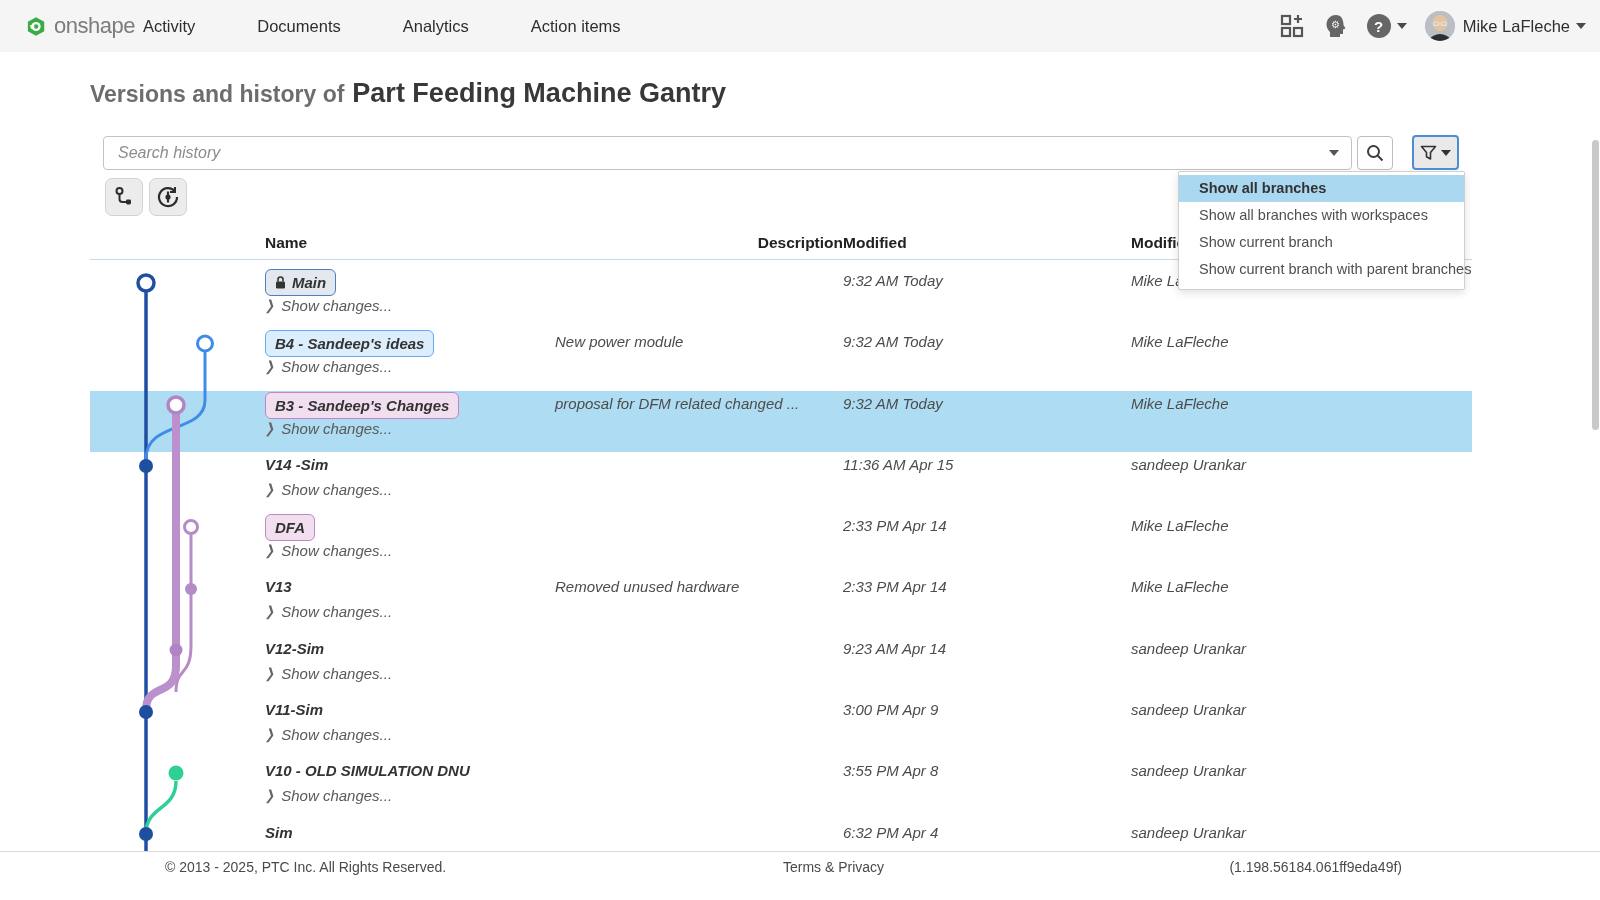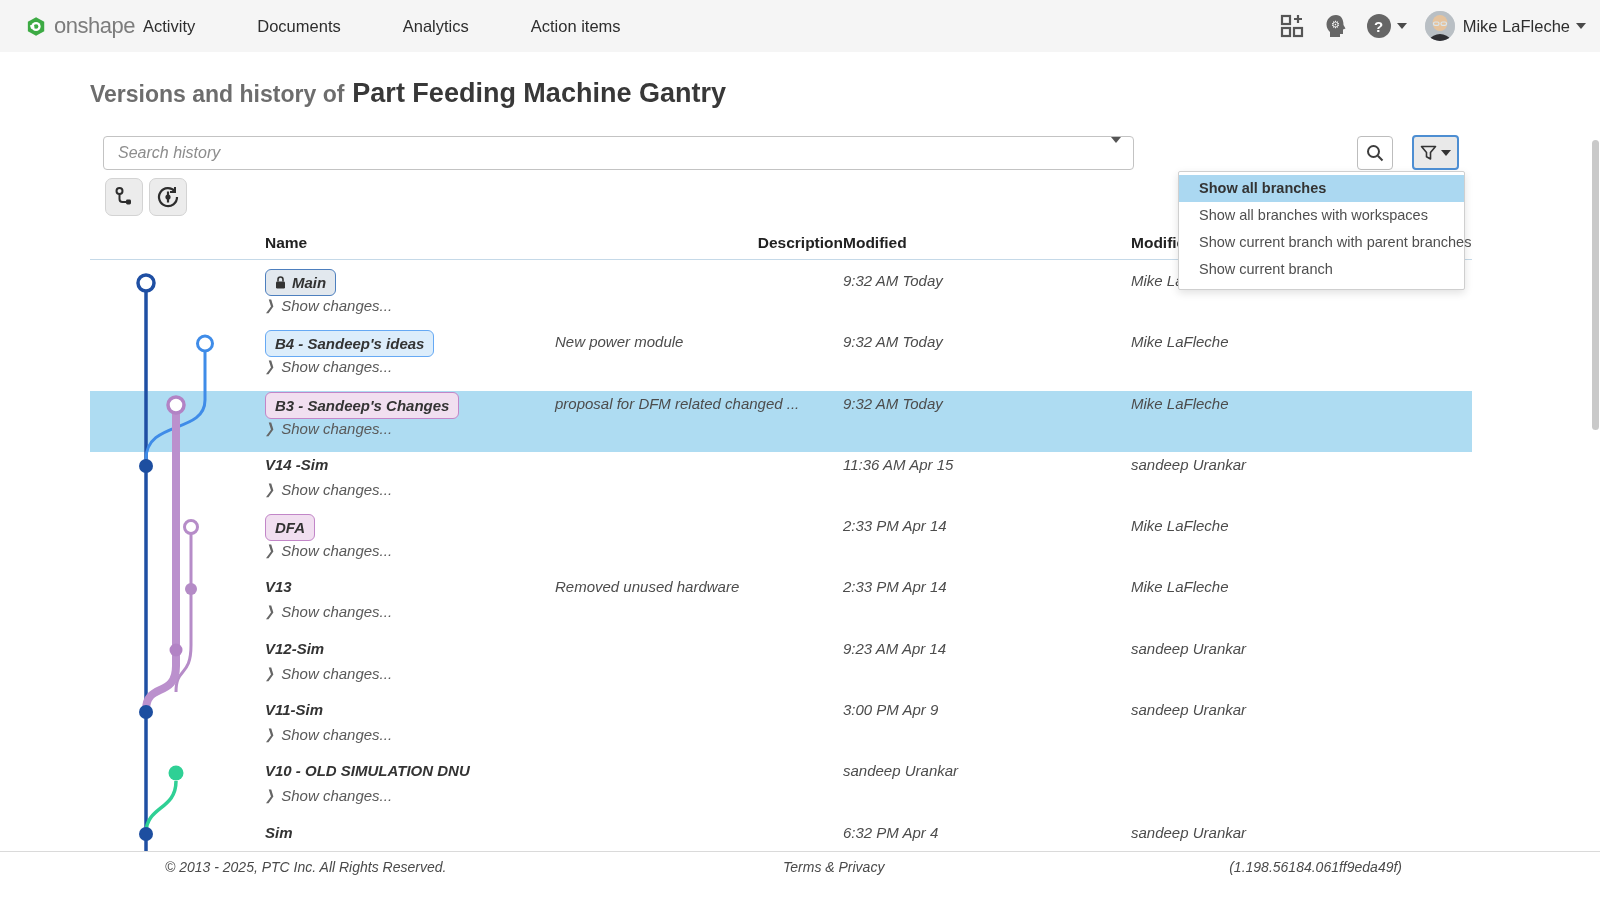--- a/index.html
+++ b/index.html
@@ -25,22 +25,22 @@
   .avatar { width:30px; height:30px; border-radius:50%; overflow:hidden; background:#cfd4d8; }
   .user-name { font-size:16.5px; color:#2e2e2e; margin-left:8px; }
   .user-wrap { display:flex; align-items:center; cursor:pointer; }
 
   
   .page-title { position:absolute; left:90px; top:78px; z-index:2; white-space:nowrap; }
   .title-prefix { font-size:23px; font-weight:bold; color:#6d6d6d; }
   .title-doc { font-size:27px; font-weight:bold; color:#383838; margin-left:8px; }
 
   
-  .search-box { position:absolute; left:103px; top:136px; width:1031px; height:34px;
-    border:1px solid #c3c3c3; border-radius:4px; background:#fff; display:flex; }
+  .search-box { position:absolute; left:103px; top:136px; width:1249px; height:34px;
+    border:1px solid #c3c3c3; border-radius:4px; background:#fff; display:flex; align-items:center; }
   .search-input { flex:1; border:none; outline:none; background:transparent;
     font-family:"Liberation Sans", sans-serif; font-size:16px; font-style:italic; color:#555;
     padding:0 14px; }
   .search-input::placeholder { color:#8d8d8d; font-style:italic; }
   .search-dd-caret { margin-right:12px; border-top-color:#555; cursor:pointer; }
   .search-btn { position:absolute; left:1357px; top:136px; width:36px; height:34px;
     border:1px solid #bdbdbd; border-radius:4px; background:#fff; cursor:pointer;
     display:flex; align-items:center; justify-content:center; }
   .filter-btn { position:absolute; left:1412px; top:135px; width:47px; height:35px;
     border:2px solid #4d8ed2; border-radius:4px; background:#e9e9e9; cursor:pointer;
@@ -94,21 +94,21 @@
   .show-changes { position:absolute; top:45px; left:0; font-size:15px; color:#595959;
     cursor:pointer; white-space:nowrap; display:flex; align-items:center; }
   .chev { font-size:11px; color:#666; margin-right:7px; transform:scaleY(1.25); }
   .cell-text { position:absolute; top:20px; left:0; font-size:15px; color:#4c4c4c; white-space:nowrap; }
 
   
   .graph { position:absolute; left:100px; top:260px; z-index:3; }
 
   
   .footer { position:absolute; left:0; top:851px; width:1600px; height:49px; background:#fff;
-    border-top:1px solid #dadada; z-index:5; font-size:14px; color:#4a4a4a;font-style:italic; }
+    border-top:1px solid #dadada; z-index:5; font-size:14px; color:#4a4a4a; }
   .foot-left { position:absolute; left:165px; top:7px; }
   .foot-center { position:absolute; left:783px; top:7px; cursor:pointer;text-align:center; }
   .foot-right { position:absolute; right:198px; top:7px; }
 
   
   .scroll-thumb { position:absolute; right:1px; top:140px; width:7px; height:290px;
     background:#c9c9c9; border-radius:4px; z-index:7; }
 </style>
 </head>
 <body>
@@ -392,20 +392,23 @@
       <div class="cell c-name">
         <span class="name-plain">V10 - OLD SIMULATION DNU</span>
         <span class="show-changes">
             <span class="chev">❯</span>
             <span>Show changes...</span>
           </span>
       </div>
       <div class="cell c-desc">
           <span class="cell-text"></span>
         </div>
+      <div class="cell c-mod">
+          <span class="cell-text">3:55 PM Apr 8</span>
+        </div>
       <div class="cell c-modby">
           <span class="cell-text">sandeep Urankar</span>
         </div>
     </div>
 
     <div class="trow">
       <div class="cell c-gutter"></div>
       <div class="cell c-name">
         <span class="name-plain">Sim</span>
         <span class="show-changes">
@@ -442,22 +445,22 @@
     <circle cx="91" cy="329" r="6" fill="#b48bc6"></circle>
     <circle cx="76" cy="390" r="6.5" fill="#b283c5"></circle>
     <circle cx="46" cy="452" r="7" fill="#1d4ea0"></circle>
     <circle cx="76" cy="513" r="7.5" fill="#2fd095"></circle>
     <circle cx="46" cy="574" r="7" fill="#1d4ea0"></circle>
   </svg>
 
   <div class="dropdown">
     <div class="dd-item selected">Show all branches</div>
     <div class="dd-item">Show all branches with workspaces</div>
+    <div class="dd-item">Show current branch</div>
     <div class="dd-item">Show current branch with parent branches</div>
-    <div class="dd-item">Show current branch</div>
   </div>
 
   <div class="footer">
     <span class="foot-left">© 2013 - 2025, PTC Inc. All Rights Reserved.</span>
     <span class="foot-center">Terms &amp; Privacy</span>
     <span class="foot-right">(1.198.56184.061ff9eda49f)</span>
   </div>
 
   <div class="scroll-thumb"></div>
 </div>

